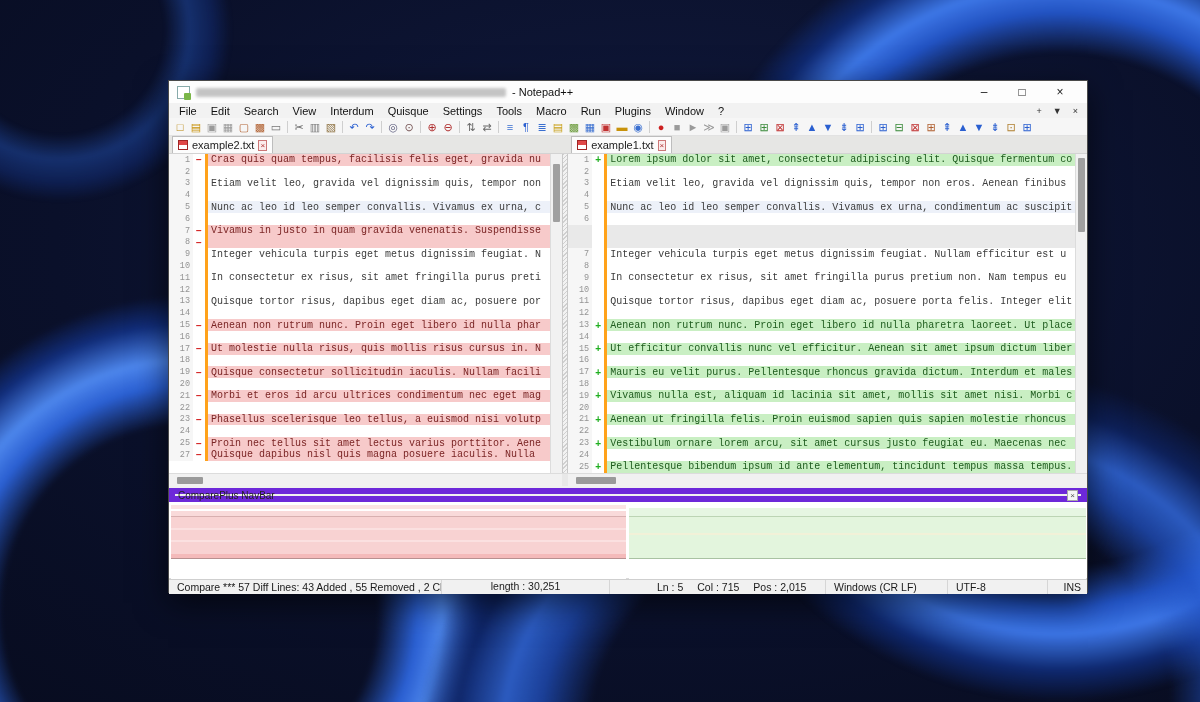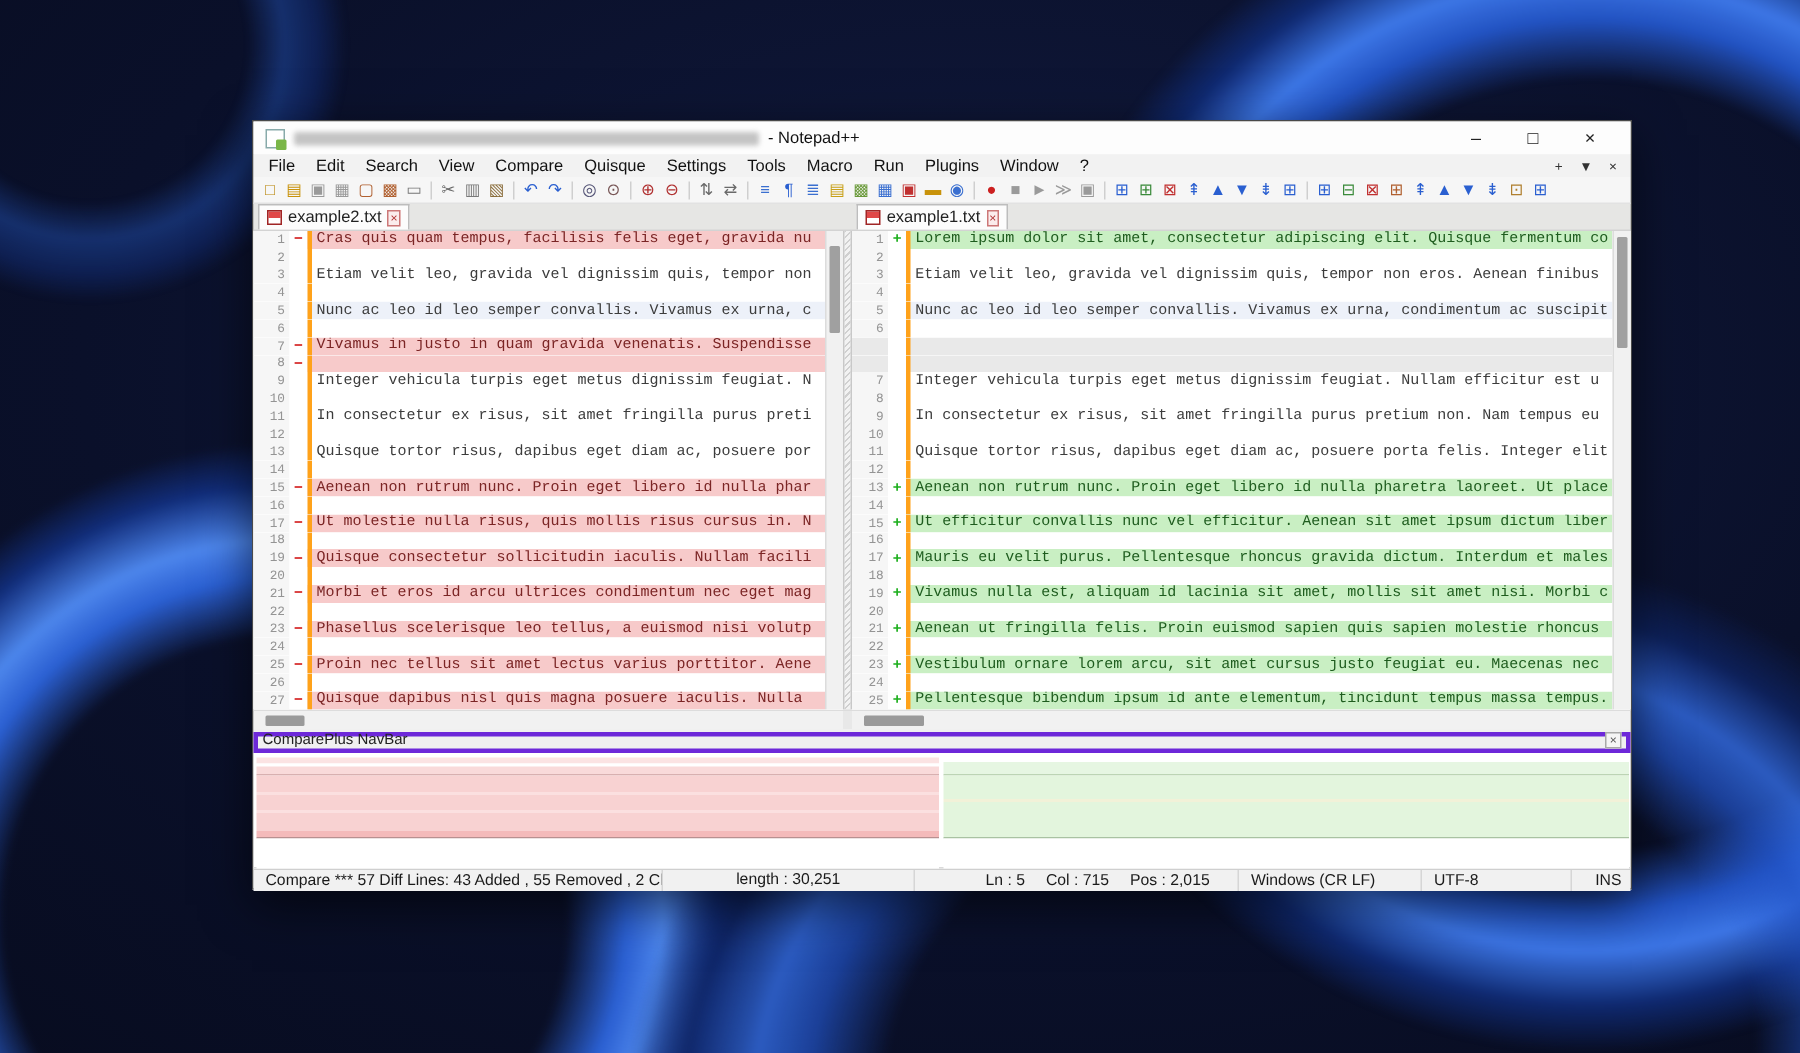--- a/index.html
+++ b/index.html
@@ -77,21 +77,21 @@
   .hscrollrow { height:13px; display:flex; background:#f1f1f1; border-top:1px solid #dcdcdc; flex:0 0 auto; }
   .htrack { position:relative; }
   .htrack.left { width:394px; }
   .htrack.mid { width:6px; background:#e8e8e8; }
   .htrack.right { width:520px; }
   .hthumb { position:absolute; top:3px; height:7px; background:#9a9a9a; border-radius:1px; }
   .ht-left { left:8px; width:26px; }
   .ht-right { left:8px; width:40px; }
   .gaprow { height:2px; background:#f0f0f0; flex:0 0 auto; }
   
-  .navtitle { height:14px; background:#f0f0f0; border:3px solid #6d28d9; display:flex; align-items:flex-end; font-size:10px; color:#222; padding:0 3px; flex:0 0 auto; }
+  .navtitle { height:14px; background:#f0f0f0; border:6px solid #6d28d9; display:flex; align-items:center; font-size:10px; color:#222; padding:0 3px; flex:0 0 auto; }
   .navclose { margin-left:auto; width:11px; height:11px; border:1px solid #a8a8a8; background:#f5f5f5; font-size:8px; line-height:9px; text-align:center; color:#555; }
   .navbands { position:relative; height:77px; background:#fff; border-bottom:1px solid #dadada; flex:0 0 auto; }
   .band { position:absolute; top:0; height:100%; }
   .bandL { left:2px; width:455px; }
   .bandR { left:460px; width:457px; }
   .strip { width:100%; }
   
   .pL1{height:3px;background:#fff}.pL2{height:4px;background:#fbe3e3}.pL3{height:2px;background:#fff}
   .pL4{height:5px;background:#f9dada}.pL5{height:1px;background:#d8b0b0}
   .pL6{height:37px;background:linear-gradient(#f8d2d2 0 30%, #fbe0e0 30% 36%, #f8d2d2 36% 62%, #fbe0e0 62% 68%, #f8d2d2 68% 100%)}
@@ -137,21 +137,21 @@
   <div class="menubar">
 
       <span class="menu-item">File</span>
 
       <span class="menu-item">Edit</span>
 
       <span class="menu-item">Search</span>
 
       <span class="menu-item">View</span>
 
-      <span class="menu-item">Compare</span>
+      <span class="menu-item">Interdum</span>
 
       <span class="menu-item">Quisque</span>
 
       <span class="menu-item">Settings</span>
 
       <span class="menu-item">Tools</span>
 
       <span class="menu-item">Macro</span>
 
       <span class="menu-item">Run</span>
@@ -454,25 +454,20 @@
             <span class="mark"></span>
             <span class="code"></span>
           </div>
 
           <div class="row removed">
             <span class="ln">25</span>
             <span class="mark">−</span>
             <span class="code">Proin nec tellus sit amet lectus varius porttitor. Aene</span>
           </div>
 
-          <div class="row blank">
-            <span class="ln">26</span>
-            <span class="mark"></span>
-            <span class="code"></span>
-          </div>
 
           <div class="row removed">
             <span class="ln">27</span>
             <span class="mark">−</span>
             <span class="code">Quisque dapibus nisl quis magna posuere iaculis. Nulla </span>
           </div>
         </div>
       <div class="vscroll">
         <div class="vthumb vt-left"></div>
       </div>

